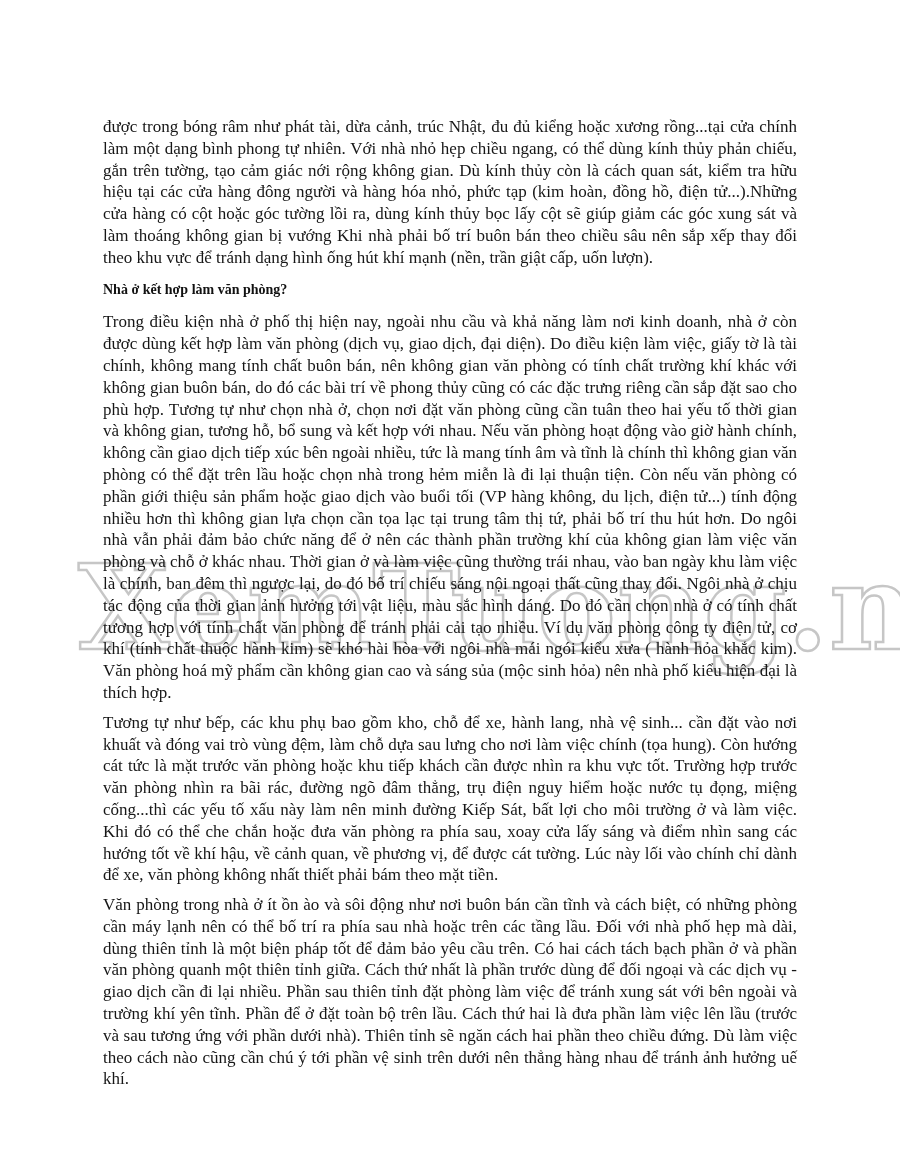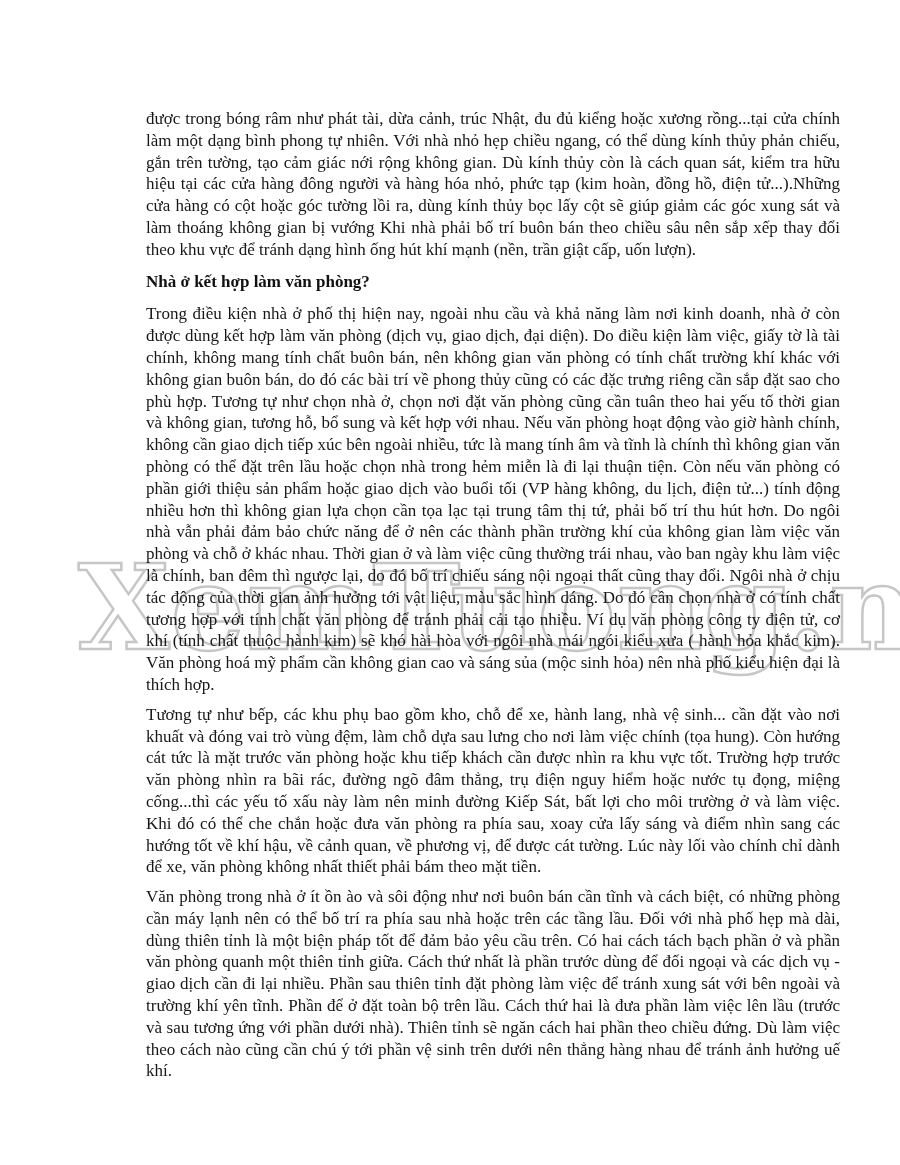--- a/index.html
+++ b/index.html
@@ -28,32 +28,31 @@
     color: rgba(255,255,255,0.0);
     -webkit-text-stroke: 2.5px #bdbdbd;
     text-stroke: 2.5px #bdbdbd;
     text-shadow:
       0 0 0 rgba(255,255,255,0);
     opacity: 0.85;
     user-select: none;
   }
   .content {
     position: absolute;
-    top: 108px; left: 103px;
+    top: 116px; left: 103px;
     width: 694px;
     z-index: 1;
     color: #161616;
     font-size: 17px;
     line-height: 21.8px;
     text-align: justify;
-    margin-left: 43px;
   }
   .content p { margin: 0 0 8px 0; }
   .content h2 {
-    font-size: 17px;
+    font-size: 14px;
     line-height: 21.8px;
     margin: 10px 0 11px 0;
     font-weight: 700;
     color: #111;
     text-align: left;
   }
   .footer {
     position: absolute;
     left: 0; top: 1112px;
     width: 900px;

